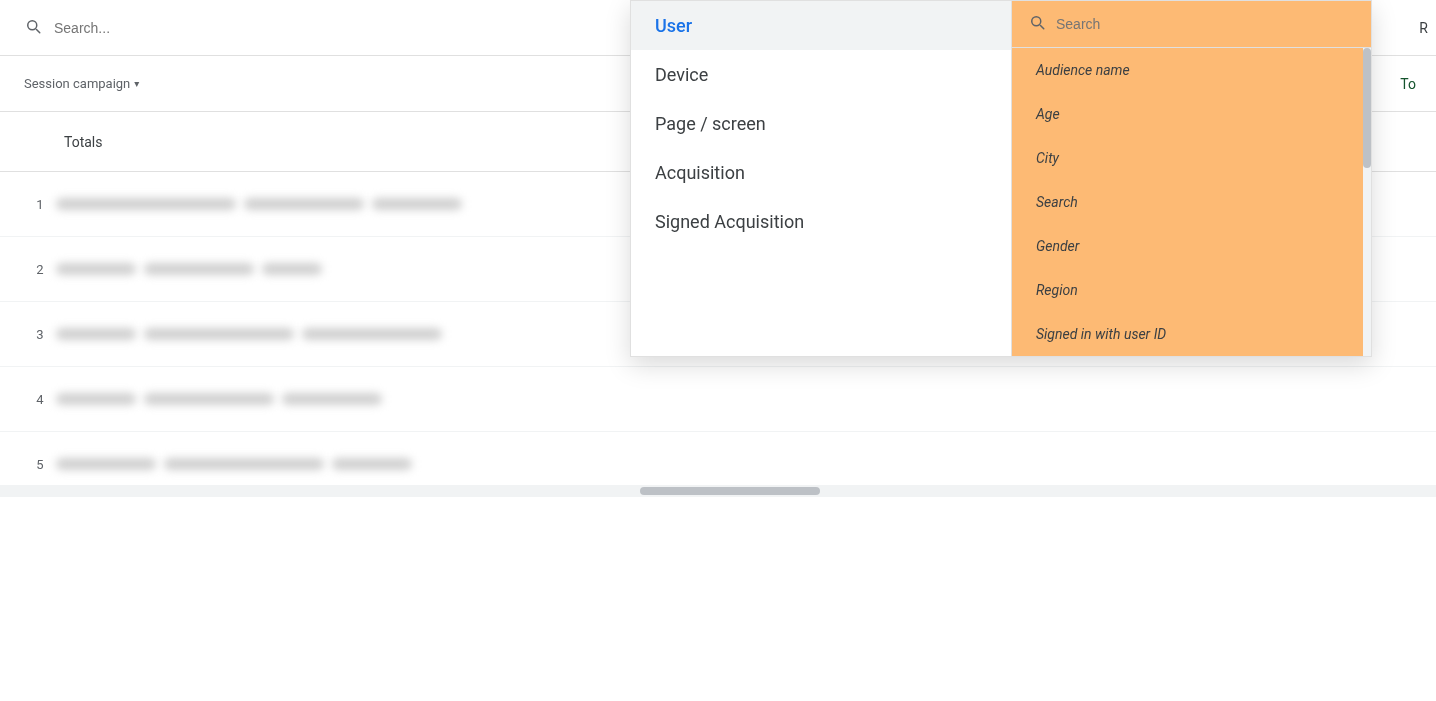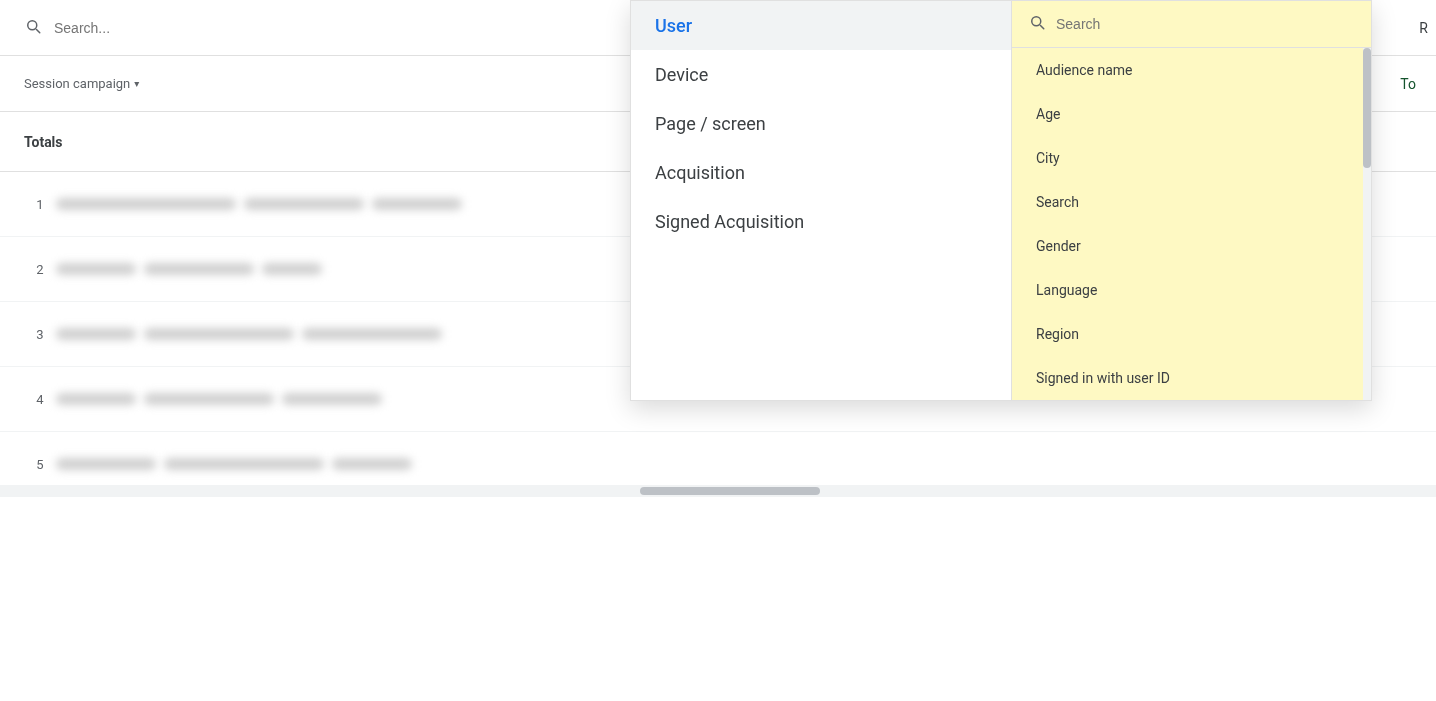--- a/index.html
+++ b/index.html
@@ -109,23 +109,24 @@
     .totals-row {
       display: flex;
       align-items: center;
       padding: 16px 24px;
       height: 60px;
       border-bottom: 1px solid #e0e0e0;
       background: #fff;
     }
 
     .totals-label {
-      font-weight: 700;
-      font-size: 14px;
-      color: #3c4043;
+      font-weight: 400;
+      font-size: 14px;
+      color: #3c4043;
+      margin-left: 40px;
     }
 
     
     .data-row {
       display: flex;
       align-items: center;
       padding: 0 24px;
       height: 65px;
       border-bottom: 1px solid #f1f3f4;
       background: #fff;
@@ -184,21 +185,21 @@
 
     .category-item.active {
       background: #f1f3f4;
       color: #1a73e8;
       font-weight: 500;
     }
 
     
     .dimension-panel {
       width: 360px;
-      background: #fef9c3;
+      background: #fdba74;
       border-left: 1px solid #e0e0e0;
       display: flex;
       flex-direction: column;
     }
 
     .dimension-search-bar {
       display: flex;
       align-items: center;
       padding: 12px 16px;
       border-bottom: 1px solid #e0e0e0;
@@ -223,20 +224,21 @@
       flex: 1;
       overflow-y: auto;
       position: relative;
     }
 
     .dimension-item {
       padding: 14px 24px;
       font-size: 14px;
       color: #3c4043;
       cursor: pointer;
+      font-style: italic;
     }
 
     
     .scrollbar-track {
       position: absolute;
       right: 0;
       top: 0;
       width: 8px;
       height: 100%;
       background: #f1f3f4;
@@ -369,21 +371,20 @@
           </svg>
         </span>
         <input type="text" placeholder="Search" style="">
       </div>
       <div class="dimension-list" id="dimension-list">
         <div class="dimension-item">Audience name</div>
           <div class="dimension-item">Age</div>
           <div class="dimension-item">City</div>
           <div class="dimension-item">Search</div>
           <div class="dimension-item">Gender</div>
-          <div class="dimension-item">Language</div>
           <div class="dimension-item">Region</div>
           <div class="dimension-item">Signed in with user ID</div>
           <div class="scrollbar-track">
           <div class="scrollbar-thumb"></div>
         </div>
       </div>
     </div>
 
   </div>
 

